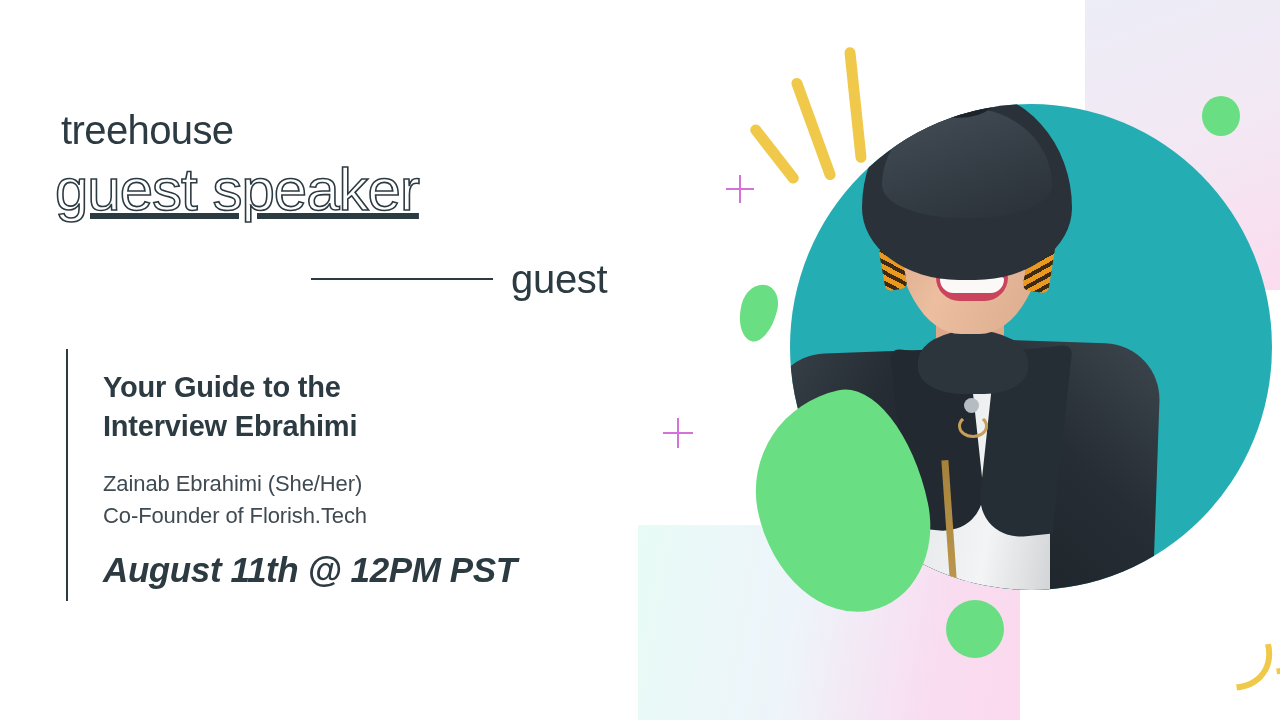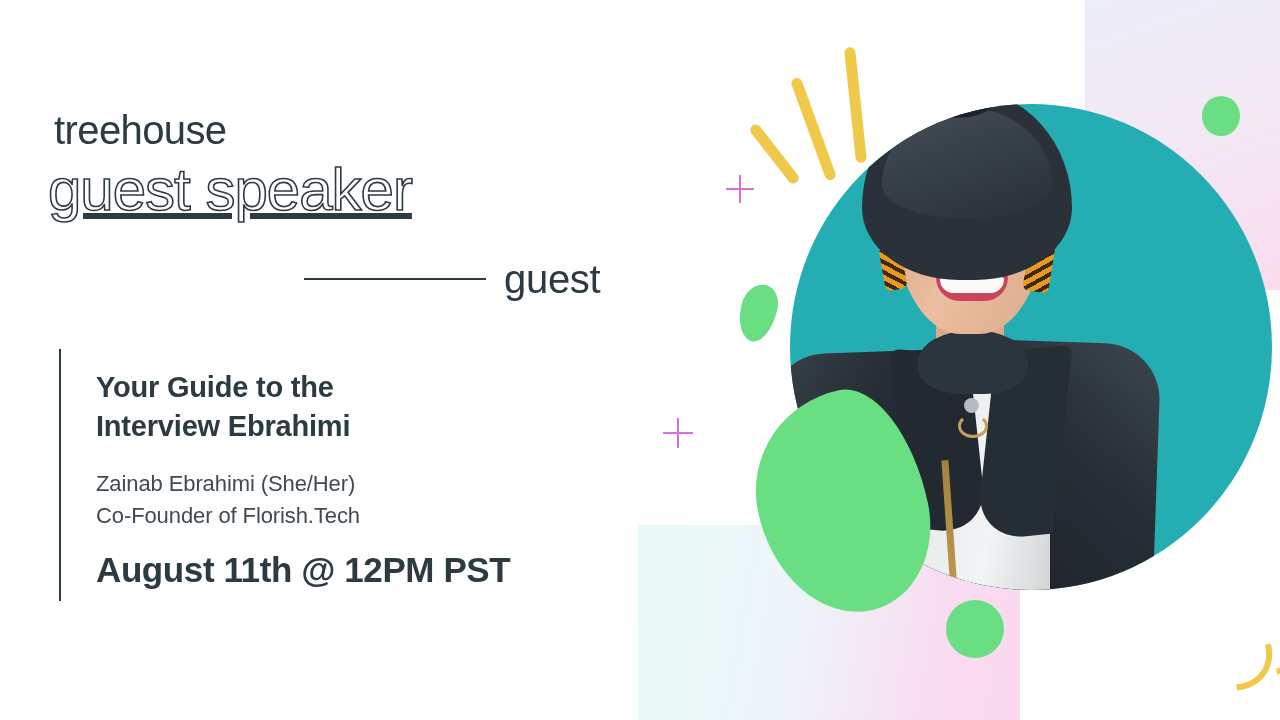--- a/index.html
+++ b/index.html
@@ -205,21 +205,21 @@
     transform:rotate(-12deg);
   }
   #blob-dot-bottom {
     left:946px; top:600px; width:58px; height:58px; border-radius:50%;
   }
   #blob-dot-topright {
     left:1202px; top:96px; width:38px; height:40px; border-radius:50%;
   }
 
   
-  #text-block { position:absolute; left:4px; top:0; width:660px; height:720px; }
+  #text-block { position:absolute; left:11px; top:0; width:660px; height:720px; }
 
   #brand {
     position:absolute; left:50px; top:108px;
     font-size:40px; font-weight:400; letter-spacing:-0.6px;
     color:#2c3a42;
   }
   #headline-outline {
     position:absolute; left:44px; top:160px;
     font-size:60px; font-weight:400; letter-spacing:-1px;
     color:transparent;
@@ -245,21 +245,21 @@
     font-size:29px; font-weight:700; color:#2c3a42; line-height:1.34;
     letter-spacing:-0.2px;
   }
   #speaker-name, #speaker-role {
     font-size:22px; font-weight:400; color:#3f4a52; line-height:1.45;
     letter-spacing:-0.1px;
   }
   #speaker-name { margin-top:22px; }
   #event-datetime {
     margin-top:18px;
-    font-size:35px; font-weight:700; color:#2c3a42; letter-spacing:-0.4px;
+    font-size:35px; font-weight:700; color:#2c3a42; letter-spacing:-0.4px;font-style:italic;
   }
 </style>
 </head>
 <body>
 
 <div id="stage">
 
   <div class="deco" id="grad-top-right"></div>
   <div class="deco" id="grad-bottom"></div>
 

